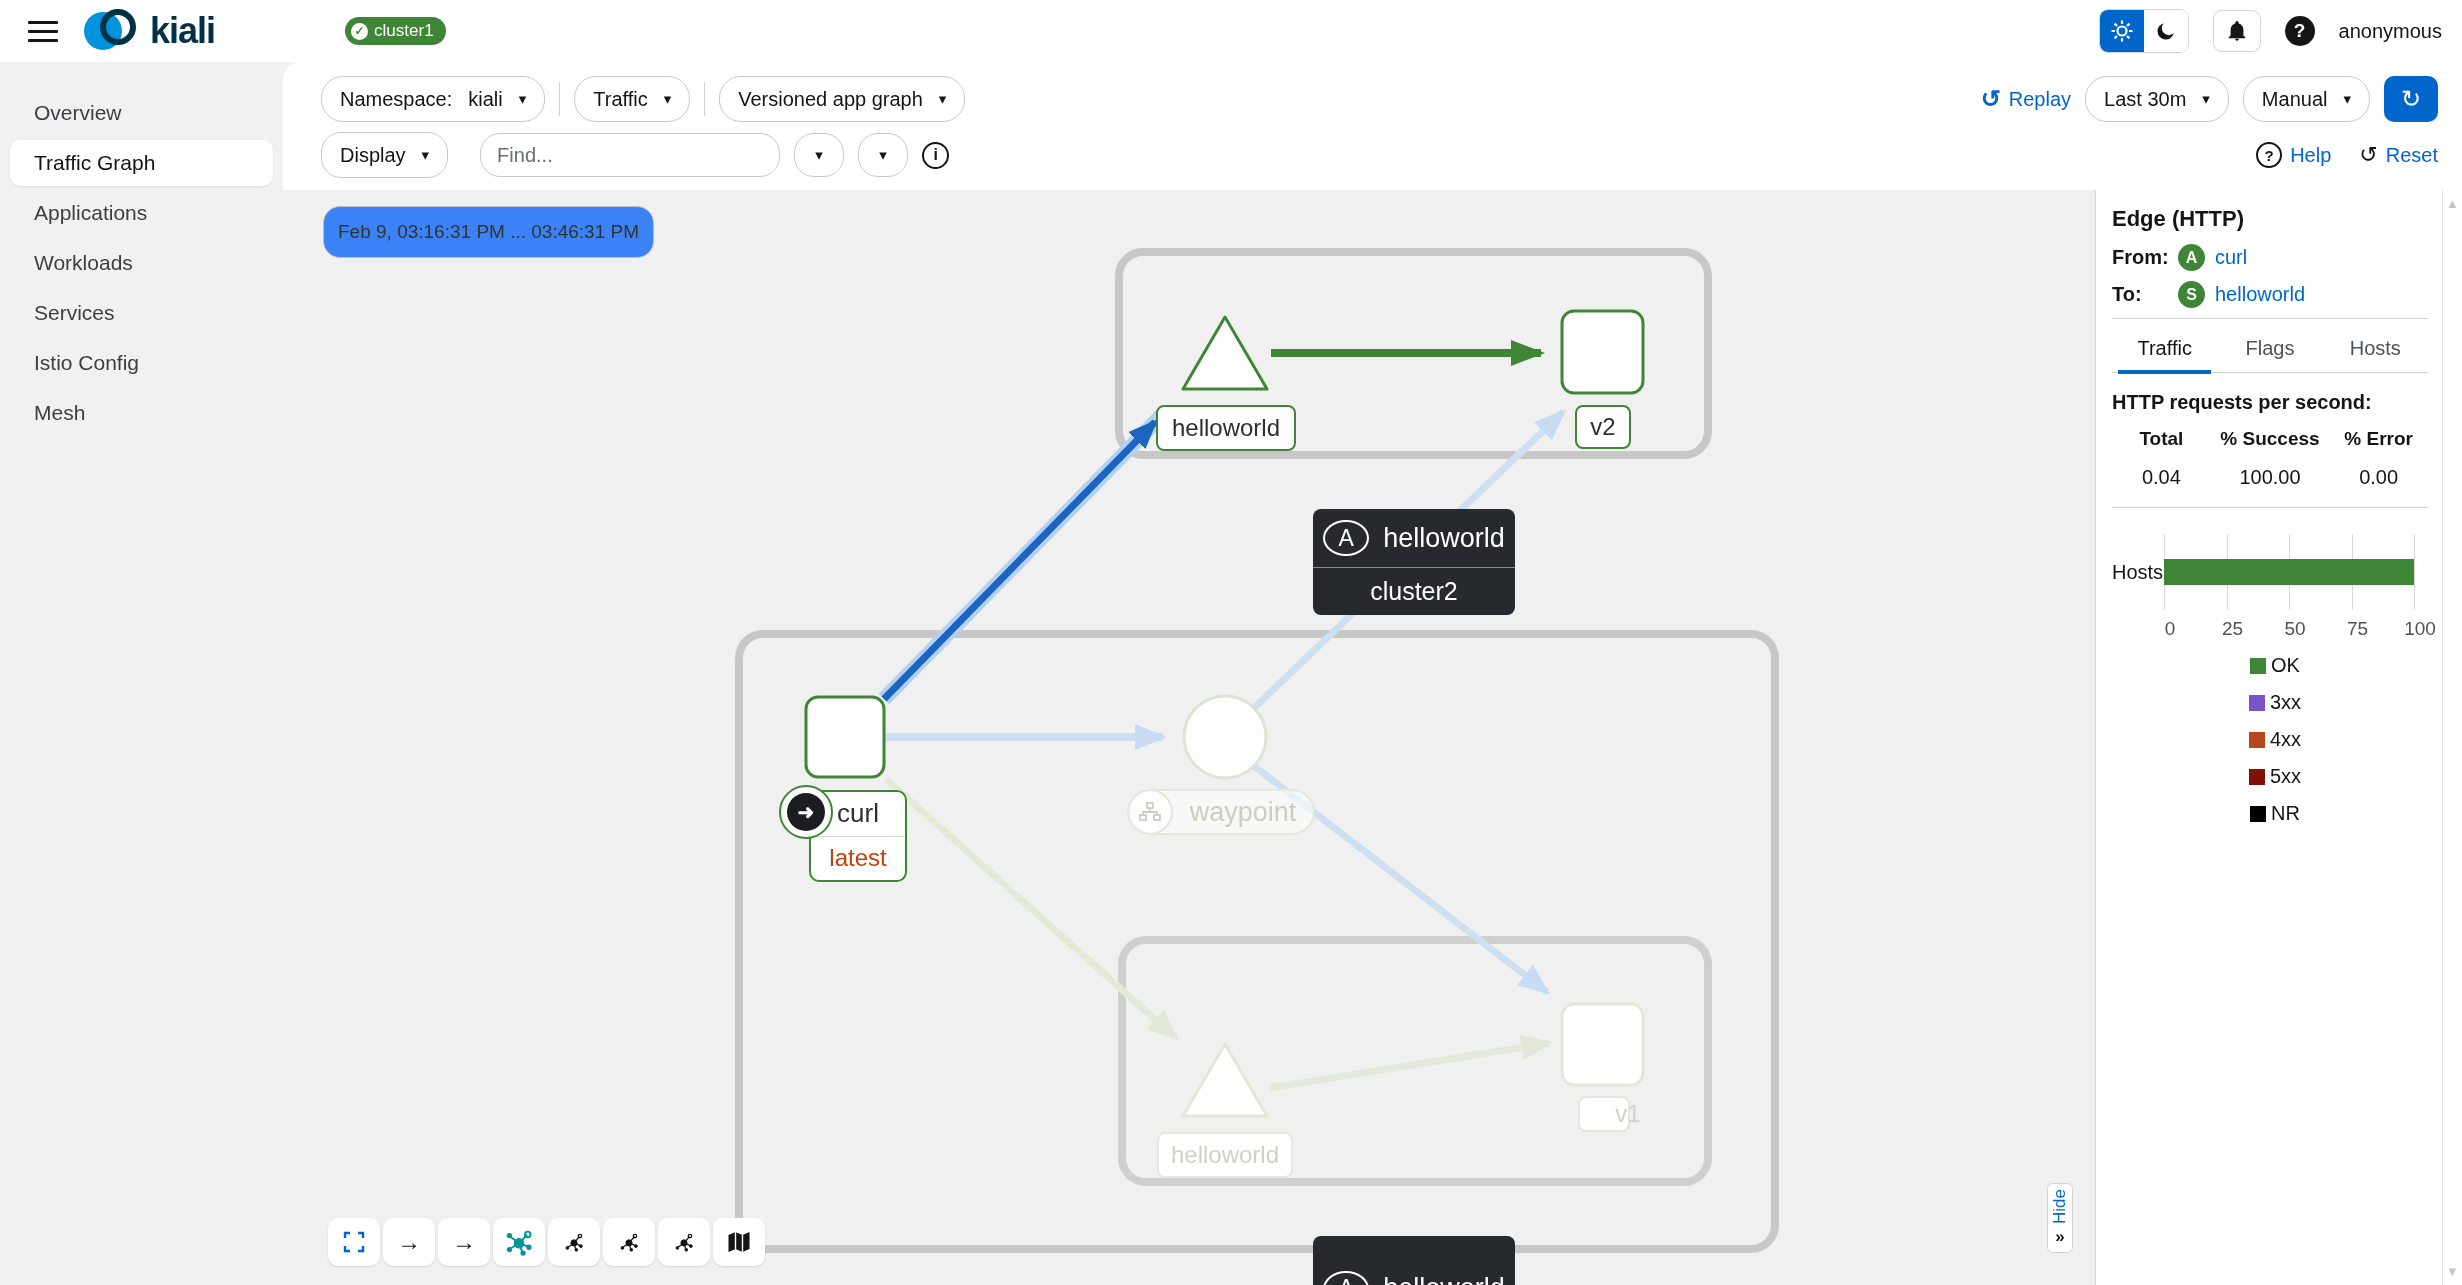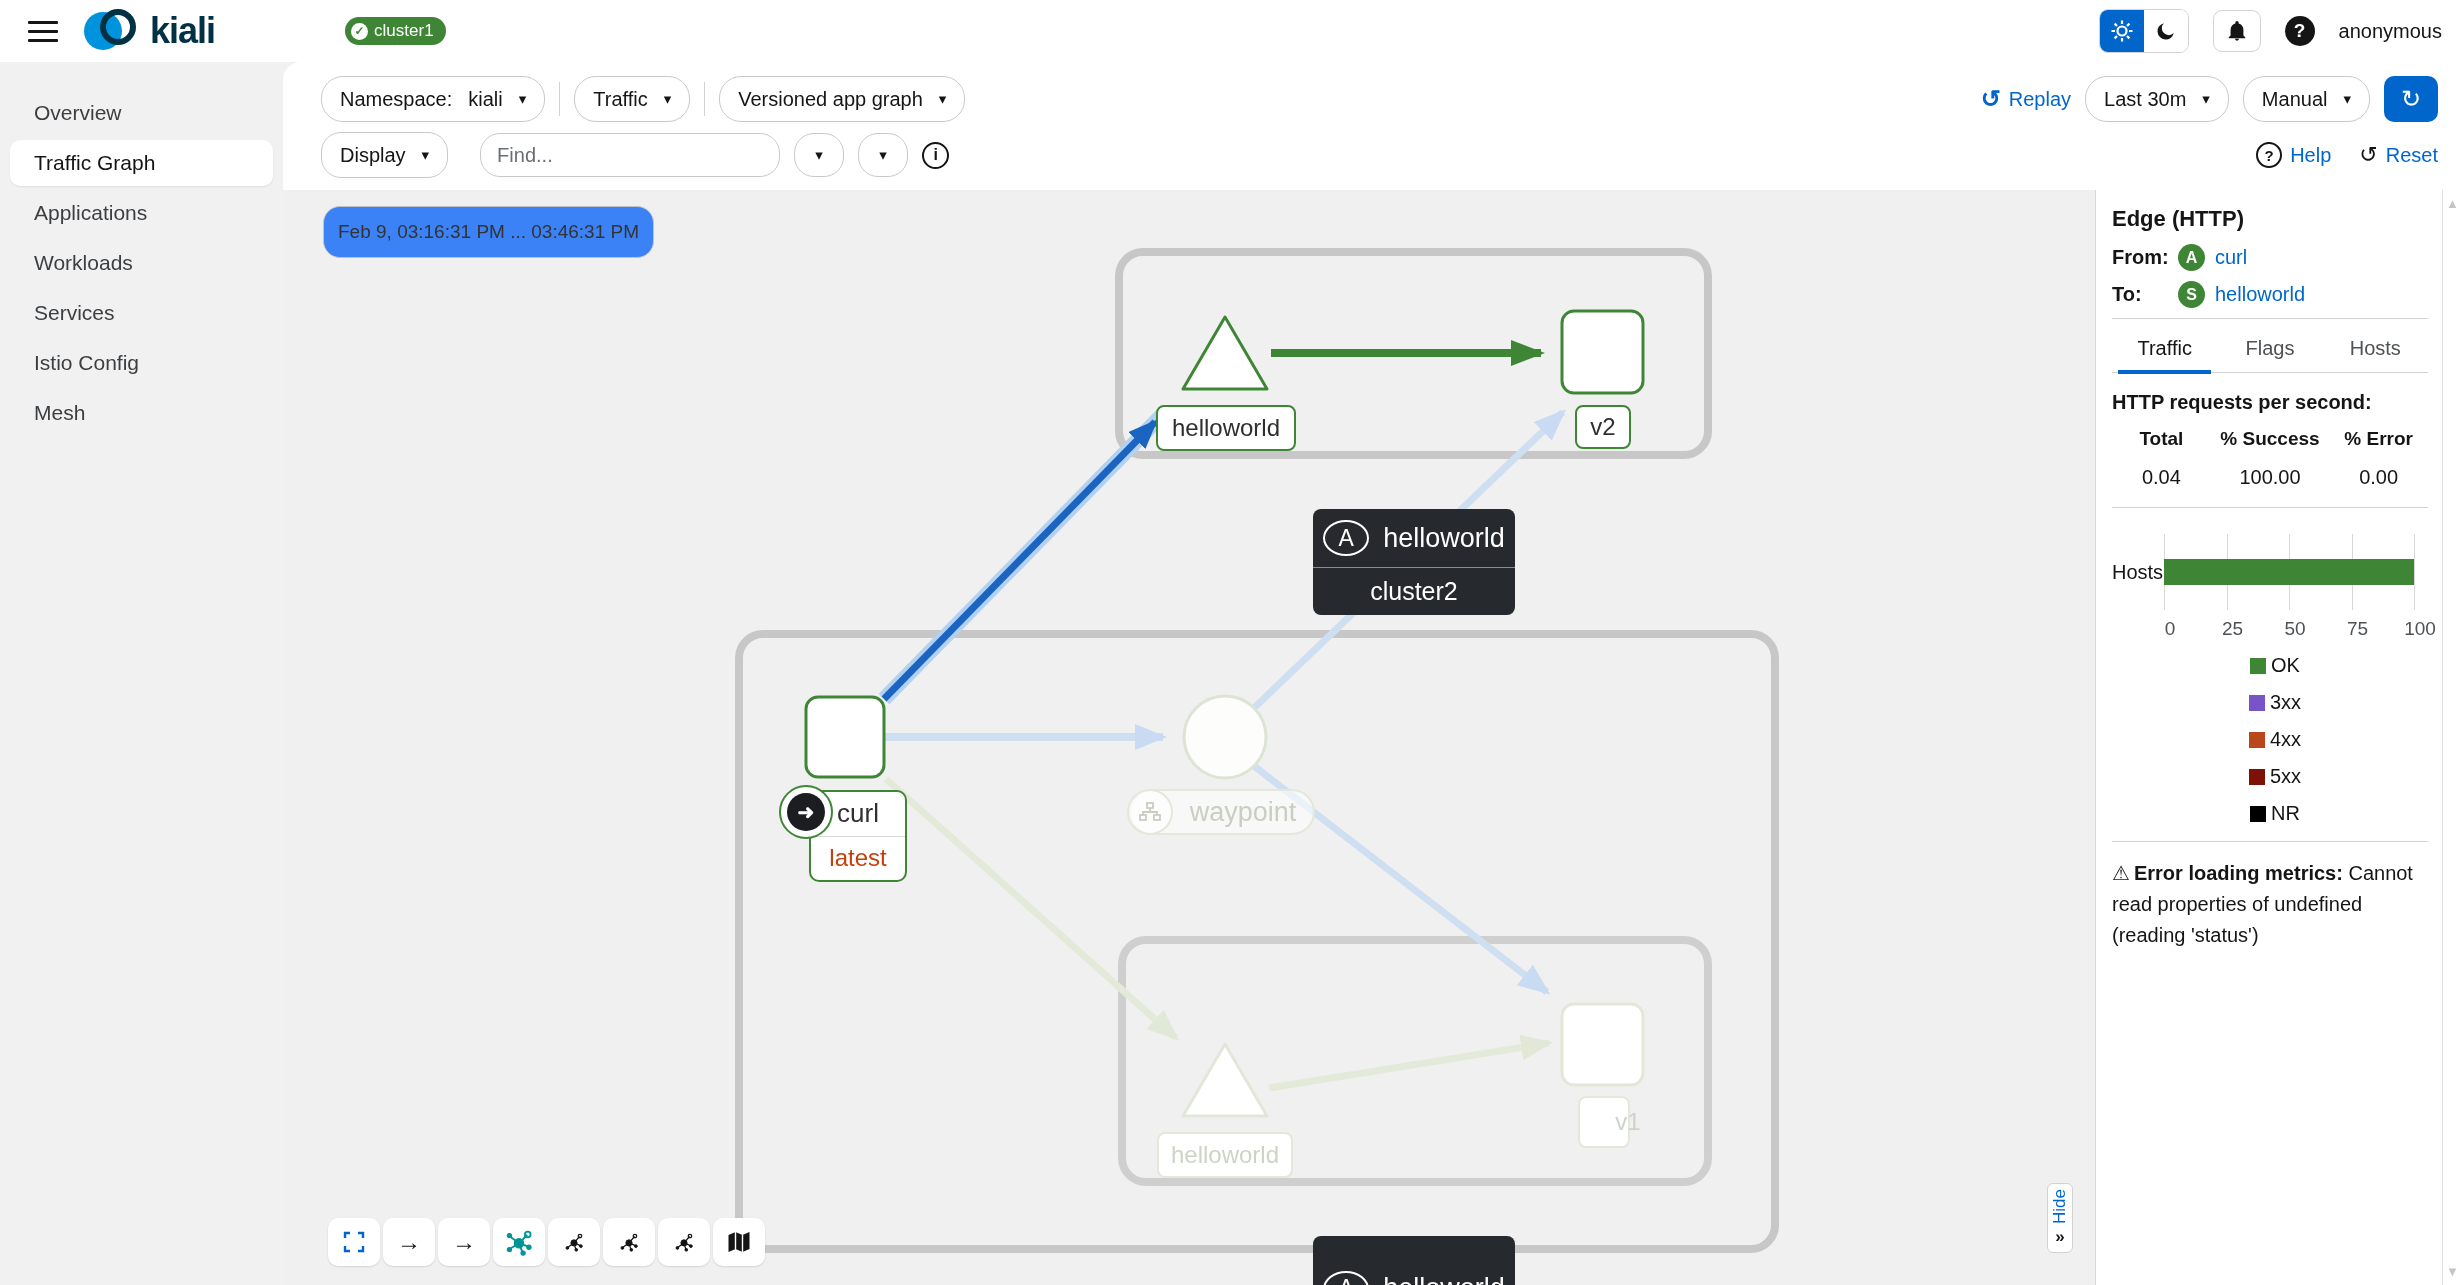--- a/index.html
+++ b/index.html
@@ -328,21 +328,21 @@
                   <rect x="2" y="15" width="6" height="5"></rect>
                   <rect x="16" y="15" width="6" height="5"></rect>
               <path d="M12 8v4M5 15v-3h14v3"></path>
                 </g>
               </svg>
           </div>
           <span style="flex:1;text-align:center;">waypoint</span>
         </div>
 
         <div class="gnode-label faded" style="left:874px;top:942px;width:136px;height:46px;">helloworld</div>
-        <div class="gnode-label faded" style="left:1295px;top:906px;width:50px;height:52px;padding-left:48px;">v1</div>
+        <div class="gnode-label faded" style="left:1295px;top:906px;width:50px;height:36px;padding-left:48px;">v1</div>
 
         <div class="gtooltip" style="left:1030px;top:319px;width:202px;height:106px;">
           <div class="trow1">
             <span class="a-ellipse">A</span>
             <span>helloworld</span>
           </div>
           <div class="trow2">cluster2</div>
         </div>
         <div class="gtooltip" style="left:1030px;top:1046px;width:202px;height:106px;">
           <div class="trow1">
@@ -505,24 +505,20 @@
                 <span class="swatch" style="background-color: rgb(125, 16, 7);"></span>
                 <span>5xx</span>
               </span>
             <span class="legend-item">
                 <span class="swatch" style="background-color: rgb(0, 0, 0);"></span>
                 <span>NR</span>
               </span>
           </div>
         </div>
 
-        <div class="sp-error">
-          <span class="warn-ic">⚠</span><b>Error loading metrics:</b>
-          <span>Cannot read properties of undefined (reading 'status')</span>
-        </div>
 
         <div class="sp-scrollbar">
           <span>▲</span>
           <span>▼</span>
         </div>
       </aside>
     </div>
   </main>
 </div>
 

